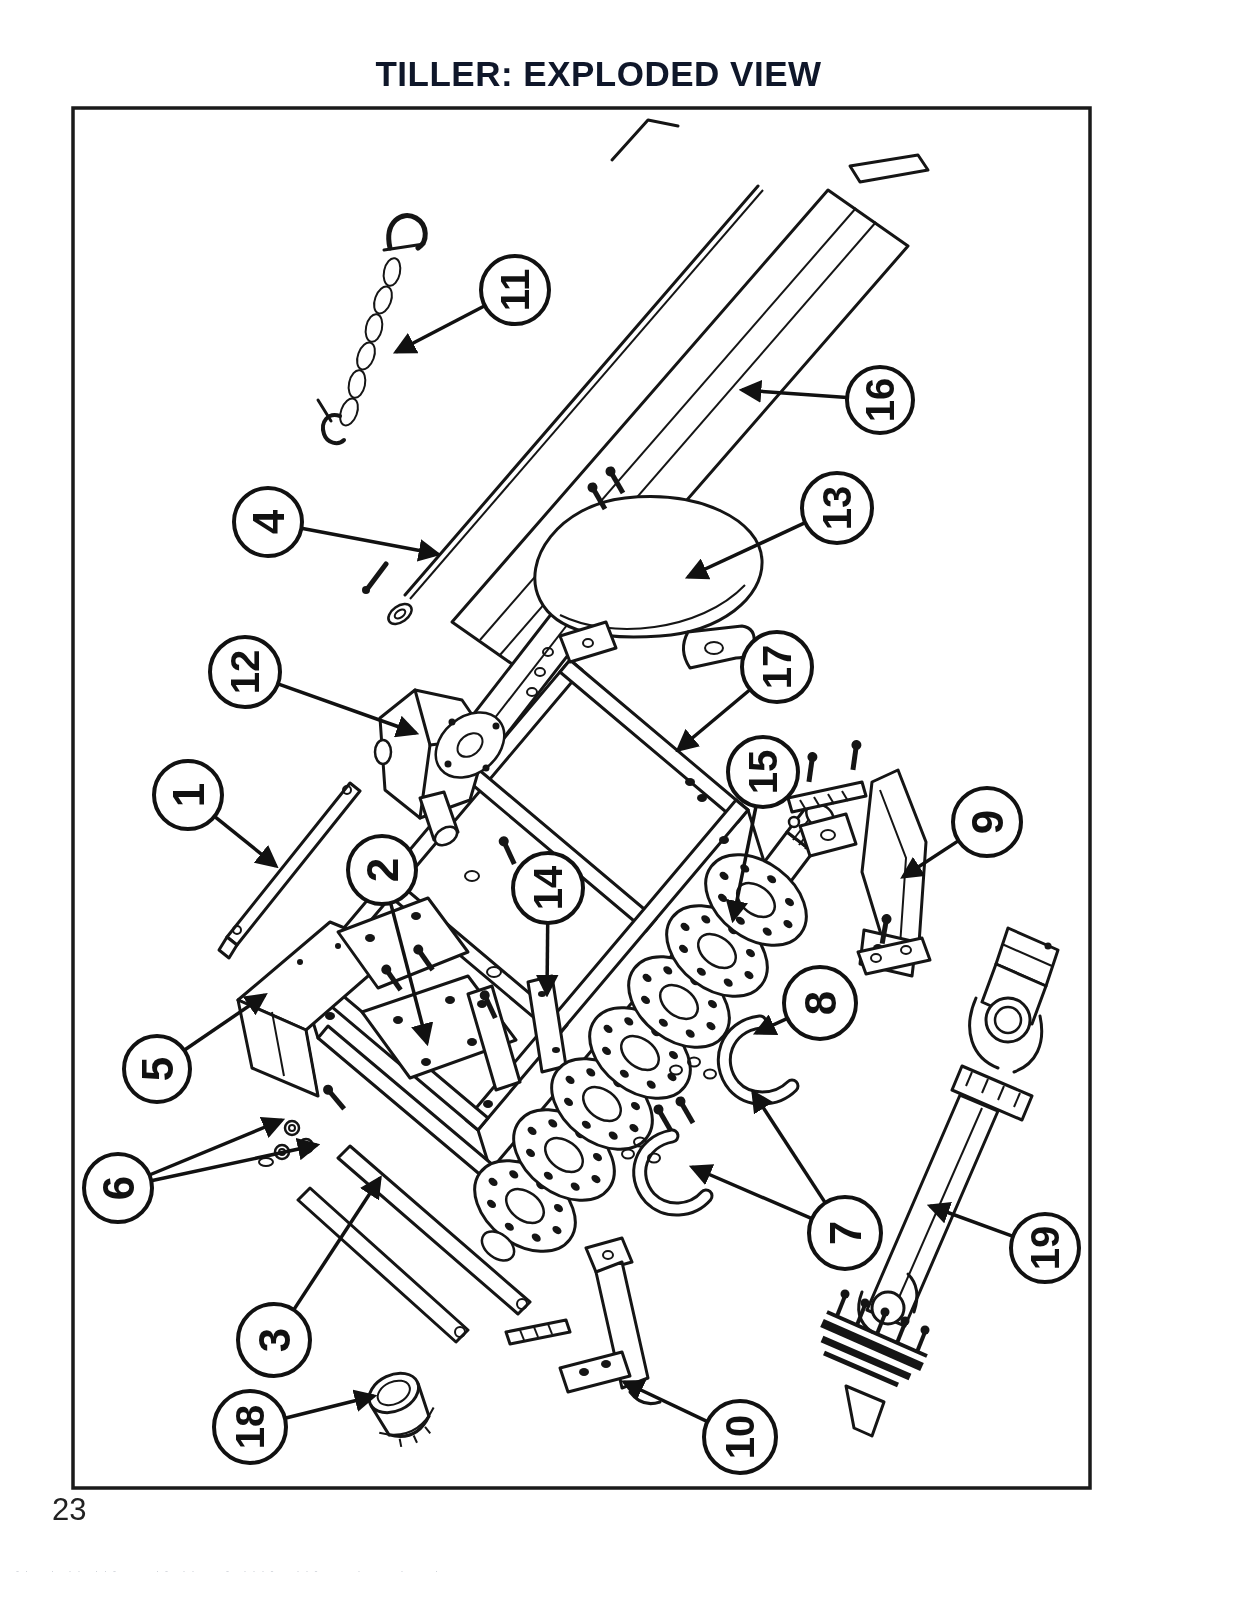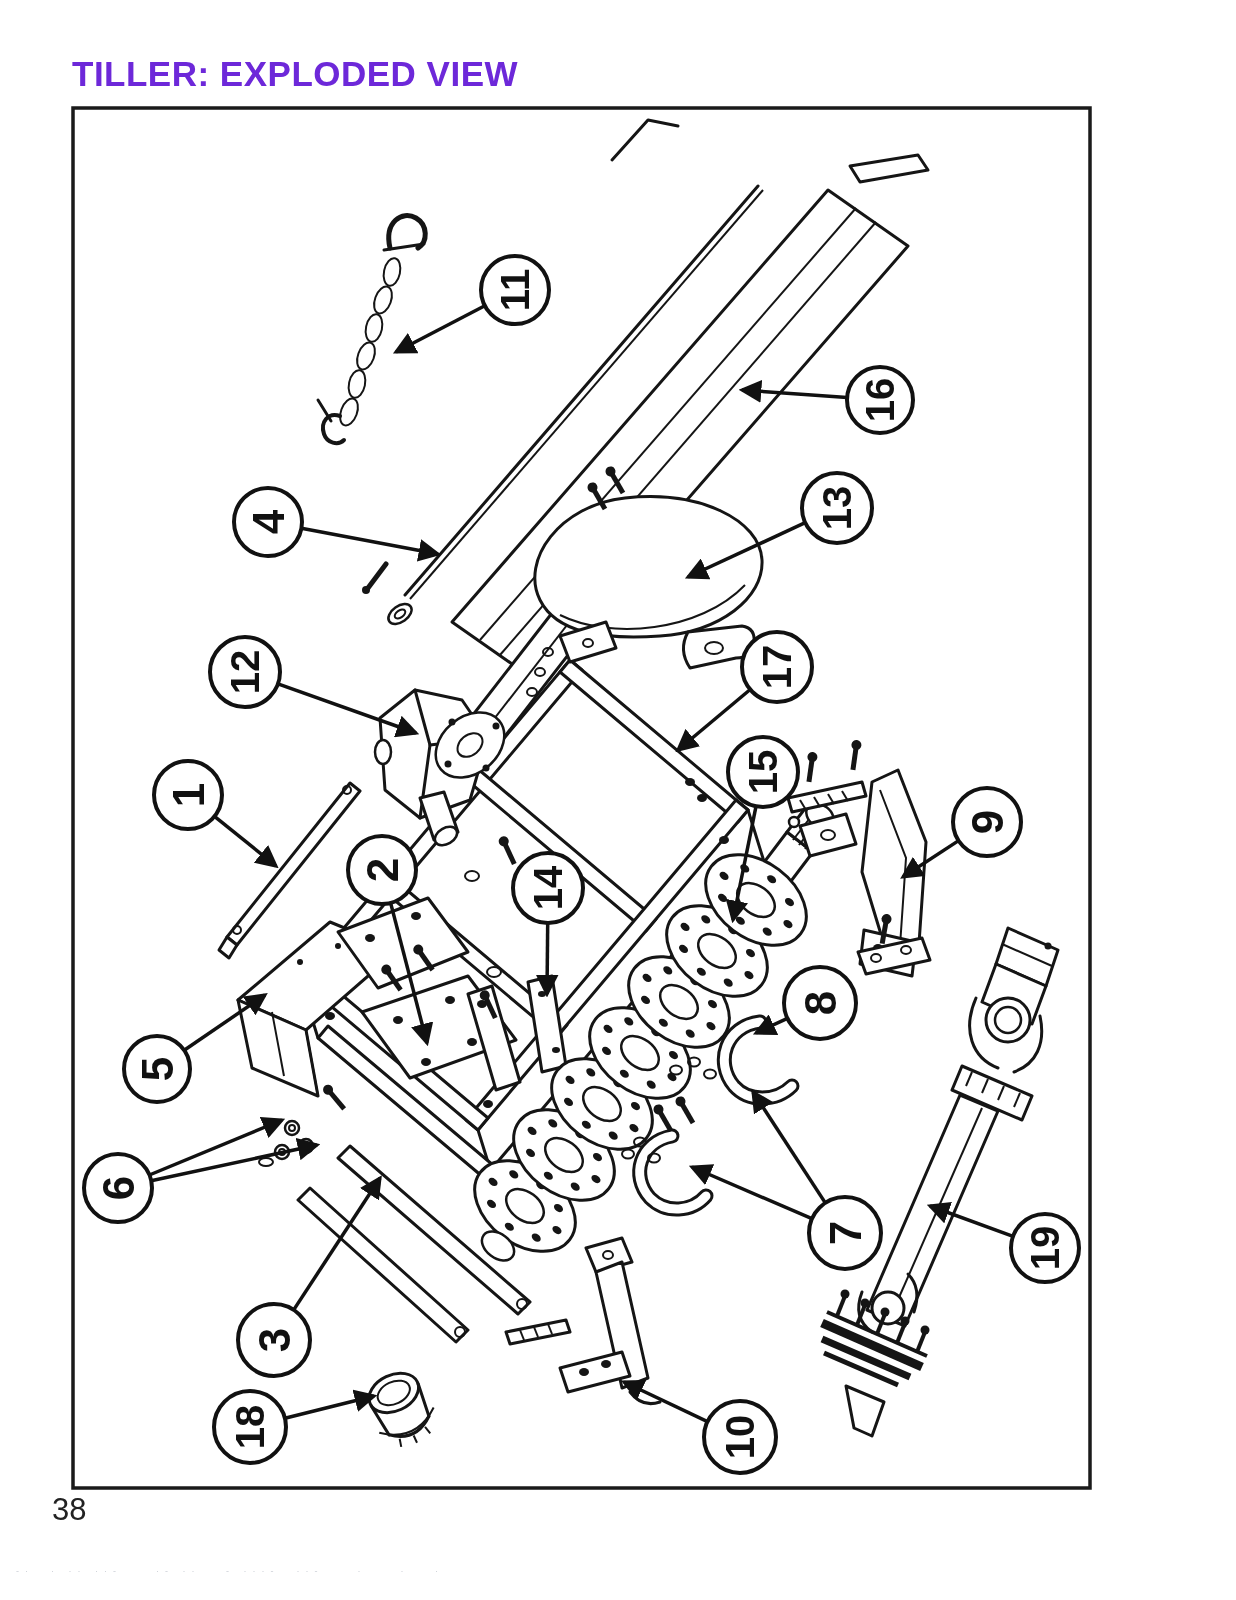--- a/index.html
+++ b/index.html
@@ -1,19 +1,19 @@
 <!DOCTYPE html>
 <html><head>
 <meta charset="utf-8">
 <style>
   html,body{margin:0;padding:0;background:#ffffff;}
   #page{position:relative;width:1236px;height:1600px;background:#fff;overflow:hidden;
         font-family:"Liberation Sans",sans-serif;}
-  #title{position:absolute;left:72px;top:54px;width:1015px;text-align:left;
-         font-size:35px;font-weight:700;letter-spacing:.5px;color:#6d28d9;}
+  #title{position:absolute;left:91px;top:54px;width:1015px;text-align:center;
+         font-size:35px;font-weight:700;letter-spacing:.5px;color:#0f172a;}
   #pagenum{position:absolute;left:52px;top:1492px;font-size:31px;color:#222;}
   #footer-marks{position:absolute;left:16px;top:1566px;font-size:9px;letter-spacing:6px;
          color:#a9aeba;opacity:.6;white-space:pre;}
   svg{position:absolute;left:0;top:0;}
   .ln{stroke:#151515;fill:none;stroke-width:3;stroke-linejoin:round;stroke-linecap:round;}
   .fw{stroke:#151515;fill:#ffffff;stroke-width:3;stroke-linejoin:round;}
   .fw2{stroke:#151515;fill:#ffffff;stroke-width:2.5;stroke-linejoin:round;}
   .dot{fill:#151515;stroke:none;}
   .thin{stroke:#151515;fill:none;stroke-width:2;}
   .band-out{stroke:#151515;fill:none;stroke-width:15;stroke-linecap:round;}
@@ -412,15 +412,15 @@
           <text x="250" y="1427" text-anchor="middle" dominant-baseline="central" class="callout-num" font-size="40" transform="rotate(-90 250 1427)">18</text>
         </g>
         <g>
           <line x1="1013.1" y1="1236.3" x2="930" y2="1206" class="leader" marker-end="url(#ah)"></line>
           <circle cx="1045" cy="1248" r="34" class="callout-circle"></circle>
           <text x="1045" y="1248" text-anchor="middle" dominant-baseline="central" class="callout-num" font-size="40" transform="rotate(-90 1045 1248)">19</text>
         </g>
       </g>
   </svg>
 
-  <div id="pagenum">38</div>
+  <div id="pagenum">23</div>
   <div id="footer-marks">-·  · ·· ··-    ·- ··   - ···-  ··-    ·    ·   ·</div>
 </div>
 
 </body></html>

